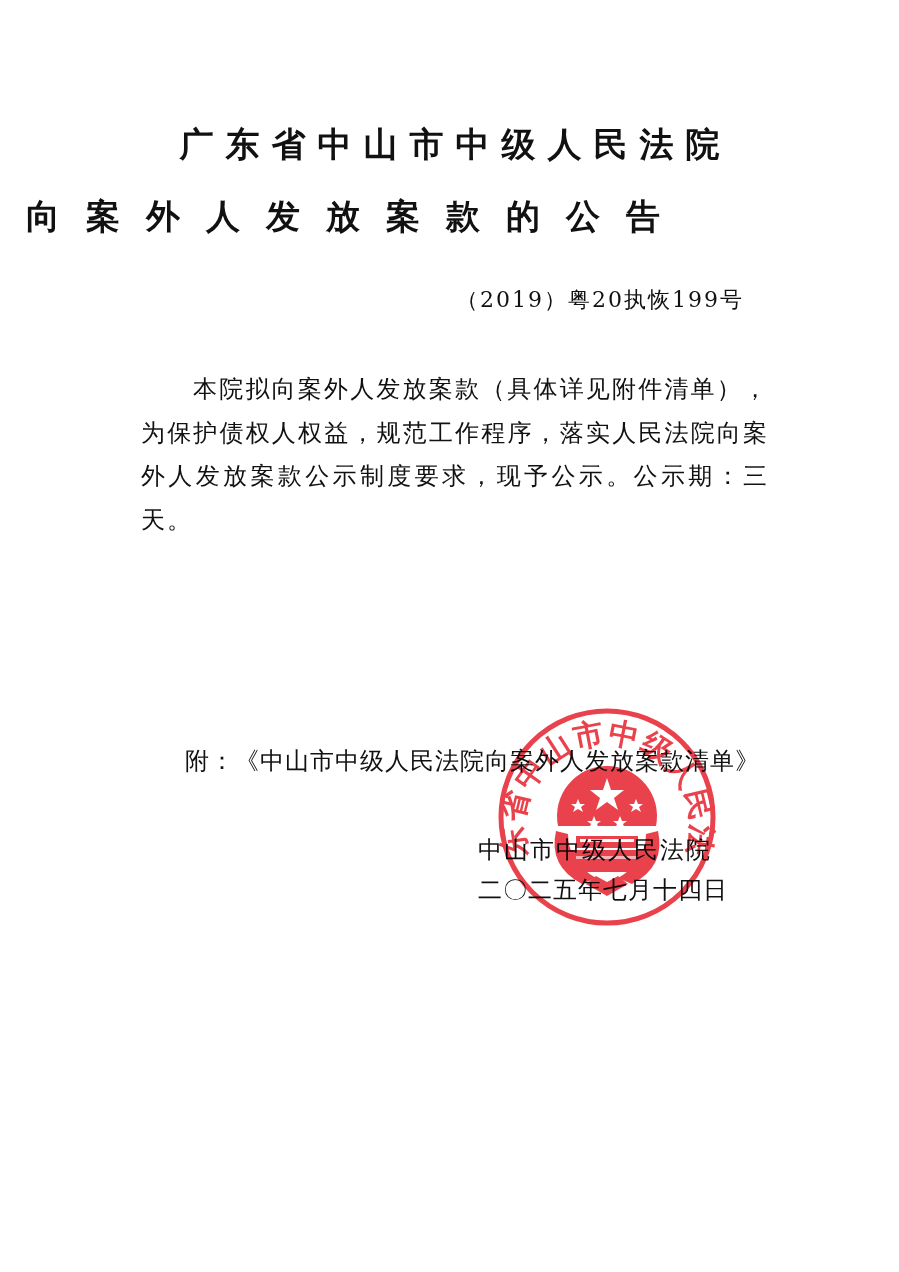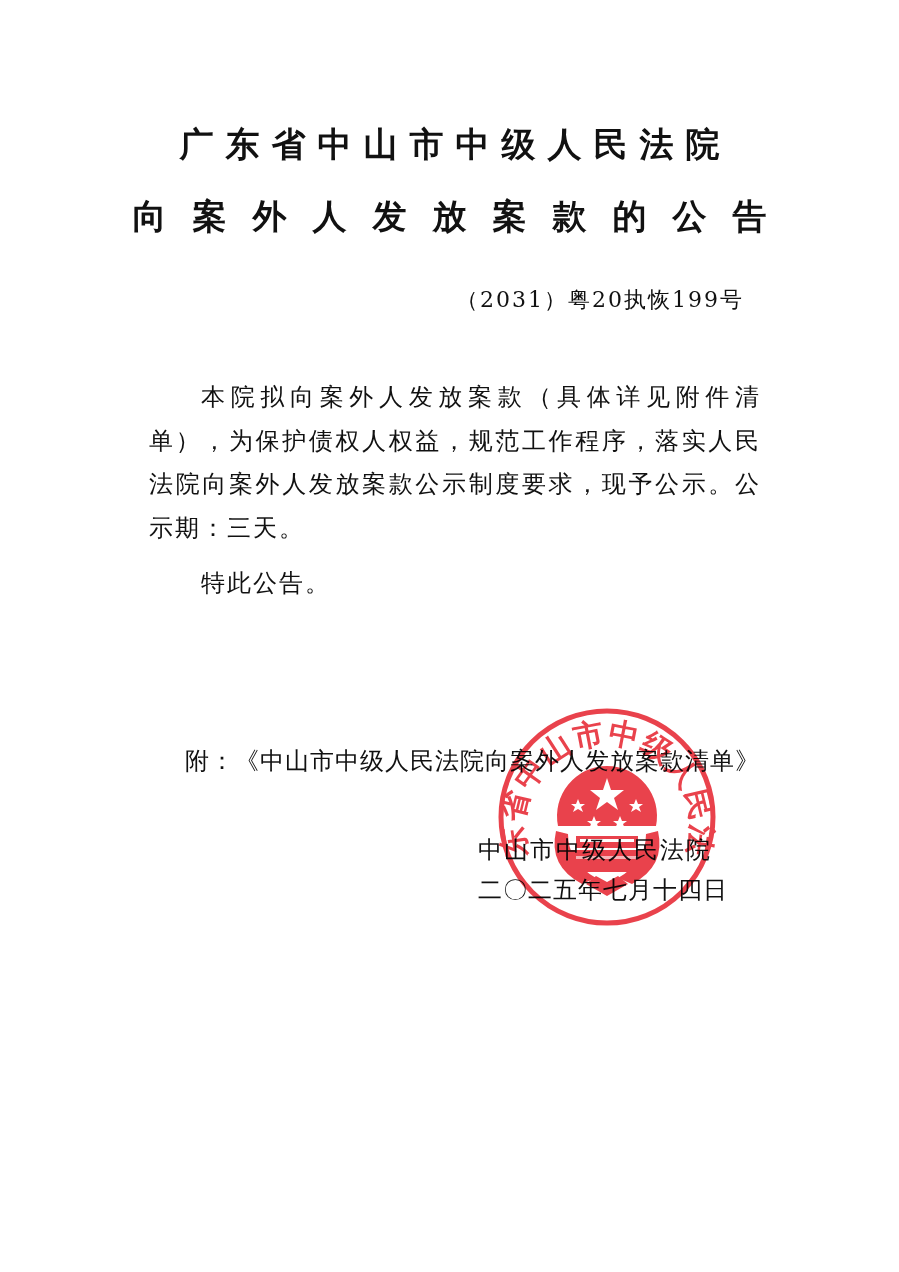--- a/index.html
+++ b/index.html
@@ -1,47 +1,46 @@
 <!DOCTYPE html>
 <html><head>
 <meta charset="utf-8">
 <style>
   html, body { margin: 0; padding: 0; background: #ffffff; }
   body { width: 899px; height: 1272px; position: relative; overflow: hidden;
          font-family: "DejaVu Serif", "Liberation Serif", serif; color: #111; }
   .title1 { position: absolute; left: 0; width: 899px; top: 120px; text-align: center;
             font-size: 34px; font-weight: bold; letter-spacing: 12px; line-height: 48px;
             font-family: "DejaVu Sans", sans-serif; padding-left: 12px; box-sizing: border-box; }
-  .title2 { position: absolute; left: 0; width: 899px; top: 192px; text-align: center;
+  .title2 { position: absolute; left: 0; width: 899px; top: 192px; text-align: left;
             font-size: 34px; font-weight: bold; letter-spacing: 26px; line-height: 48px;
             font-family: "DejaVu Sans", sans-serif; padding-left: 26px; box-sizing: border-box; }
   .docno { position: absolute; right: 155px; top: 284px; font-size: 22px; line-height: 32px;
            letter-spacing: 2px; }
   .body { position: absolute; left: 137px; width: 636px; top: 364px; font-size: 24px;
           line-height: 43.5px; letter-spacing: 2px; text-align: justify; }
-  .body p { margin: 12px; text-indent: 52px; }
+  .body p { margin: 4px; text-indent: 52px; }
   .attach { position: absolute; left: 185px; top: 741px; font-size: 24px; line-height: 40px;
             letter-spacing: 1px; z-index: 1; }
   .sign { position: absolute; left: 478px; top: 830px; font-size: 24px; line-height: 40px;
           letter-spacing: 2px; z-index: 1; }
   .date { position: absolute; left: 478px; top: 870px; font-size: 24px; line-height: 40px;
           letter-spacing: 1px; z-index: 1; }
   .seal { position: absolute; left: 496px; top: 706px; width: 222px; height: 222px; z-index: 2;
           mix-blend-mode: multiply; opacity: 0.92; }
 </style>
 </head>
 <body>
 
 <div class="title1">广东省中山市中级人民法院</div>
 <div class="title2">向案外人发放案款的公告</div>
-<div class="docno">（2031）粤20执恢199号</div>
+<div class="docno">（2019）粤20执恢199号</div>
 
 <div class="body">
   <p>本院拟向案外人发放案款（具体详见附件清单），为保护债权人权益，规范工作程序，落实人民法院向案外人发放案款公示制度要求，现予公示。公示期：三天。</p>
-  <p>特此公告。</p>
 </div>
 
 <div class="attach">附：《中山市中级人民法院向案外人发放案款清单》</div>
 <div class="sign">中山市中级人民法院</div>
 <div class="date">二〇二五年七月十四日</div>
 
 <svg class="seal" viewBox="0 0 222 222" xmlns="http://www.w3.org/2000/svg">
   <defs>
     <path id="sealArc" d="M 32,150 A 84,84 0 1 1 190,150"></path>
   </defs>

